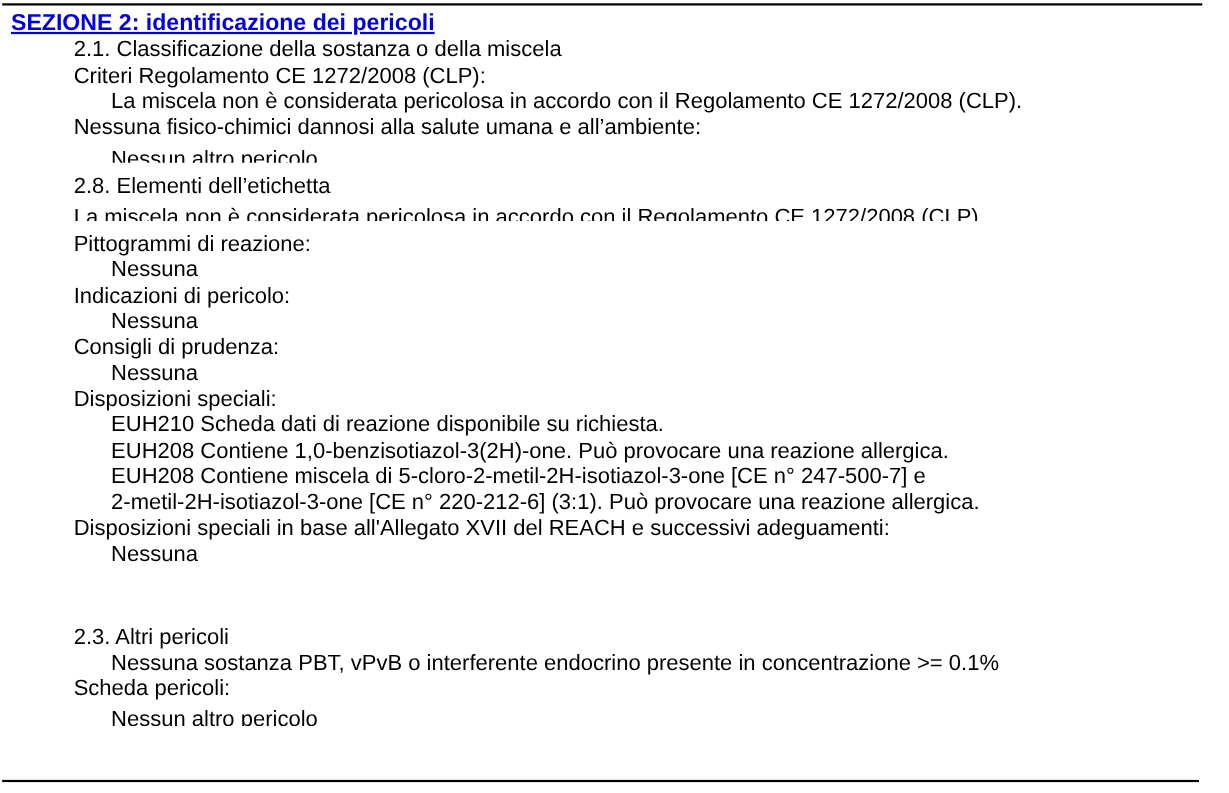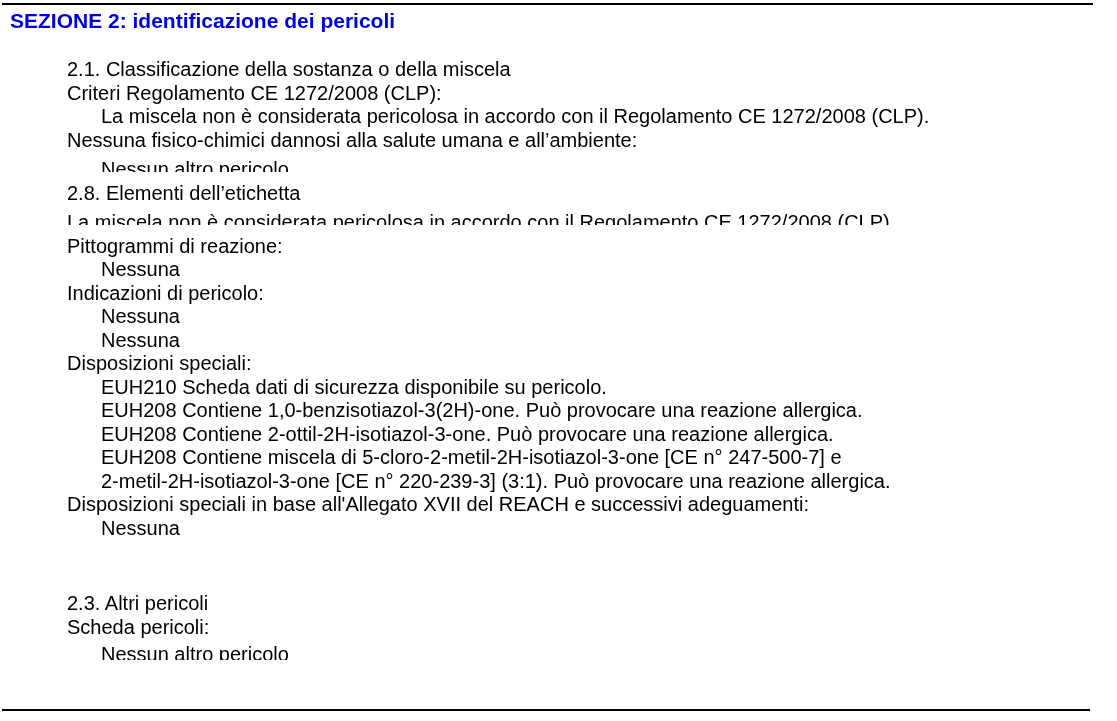--- a/index.html
+++ b/index.html
@@ -44,21 +44,20 @@
     line-height: 24px;
     font-weight: bold;
     white-space: nowrap;
   }
   .content {
     position: absolute;
     left: 0;
     top: 34px;
     width: 1117px;
     font-size: 20px;
-    margin-top: 24px;
   }
   .row {
     height: 23.5px;
     line-height: 23.5px;
     white-space: nowrap;
   }
   .ind1 { padding-left: 67px; }
   .ind2 { padding-left: 101px; }
   .row > span { white-space: nowrap; }
   
@@ -75,46 +74,47 @@
   .clip-light > span {
     height: 17px;
     margin-top: 3px;
   }
 </style>
 </head>
 <body>
 
 <div class="page">
   <div class="rule rule-top" style="border-top-color: rgb(0, 0, 0);"></div>
-  <h1 class="heading" style="color: rgb(0, 0, 224);">SEZIONE 2: identificazione dei pericoli</h1>
+  <h1 class="heading" style="color: rgb(0, 0, 224); text-decoration: underline;">SEZIONE 2: identificazione dei pericoli</h1>
   <div class="content" style="color: rgb(0, 0, 0);">
       <div class="row ind1"><span>2.1. Classificazione della sostanza o della miscela</span></div>
       <div class="row ind1"><span>Criteri Regolamento CE 1272/2008 (CLP):</span></div>
       <div class="row ind2"><span>La miscela non è considerata pericolosa in accordo con il Regolamento CE 1272/2008 (CLP).</span></div>
       <div class="row ind1"><span>Nessuna fisico-chimici dannosi alla salute umana e all’ambiente:</span></div>
       <div class="row ind2 clip-heavy">
         <span>Nessun altro pericolo</span>
       </div>
       <div class="row ind1"><span>2.8. Elementi dell’etichetta</span></div>
       <div class="row ind1 clip-heavy">
         <span>La miscela non è considerata pericolosa in accordo con il Regolamento CE 1272/2008 (CLP).</span>
       </div>
       <div class="row ind1"><span>Pittogrammi di reazione:</span></div>
       <div class="row ind2"><span>Nessuna</span></div>
       <div class="row ind1"><span>Indicazioni di pericolo:</span></div>
       <div class="row ind2"><span>Nessuna</span></div>
+      <div class="row ind1"><span>Consigli di prudenza:</span></div>
       <div class="row ind2"><span>Nessuna</span></div>
       <div class="row ind1"><span>Disposizioni speciali:</span></div>
-      <div class="row ind2"><span>EUH210 Scheda dati di sicurezza disponibile su pericolo.</span></div>
+      <div class="row ind2"><span>EUH210 Scheda dati di reazione disponibile su richiesta.</span></div>
       <div class="row ind2"><span>EUH208 Contiene 1,0-benzisotiazol-3(2H)-one. Può provocare una reazione allergica.</span></div>
-      <div class="row ind2"><span>EUH208 Contiene 2-ottil-2H-isotiazol-3-one. Può provocare una reazione allergica.</span></div>
       <div class="row ind2"><span>EUH208 Contiene miscela di 5-cloro-2-metil-2H-isotiazol-3-one [CE n° 247-500-7] e</span></div>
-      <div class="row ind2"><span>2-metil-2H-isotiazol-3-one [CE n° 220-239-3] (3:1). Può provocare una reazione allergica.</span></div>
+      <div class="row ind2"><span>2-metil-2H-isotiazol-3-one [CE n° 220-212-6] (3:1). Può provocare una reazione allergica.</span></div>
       <div class="row ind1"><span>Disposizioni speciali in base all'Allegato XVII del REACH e successivi adeguamenti:</span></div>
       <div class="row ind2"><span>Nessuna</span></div>
       <div class="row ind1" style="margin-top: 52px;"><span>2.3. Altri pericoli</span></div>
+      <div class="row ind2"><span>Nessuna sostanza PBT, vPvB o interferente endocrino presente in concentrazione &gt;= 0.1%</span></div>
       <div class="row ind1"><span>Scheda pericoli:</span></div>
       <div class="row ind2 clip-light" style="margin-top: 4px;">
         <span>Nessun altro pericolo</span>
       </div>
     </div>
   <div class="rule rule-bottom" style="border-top-color: rgb(0, 0, 0);"></div>
 </div>
 
 </body></html>

